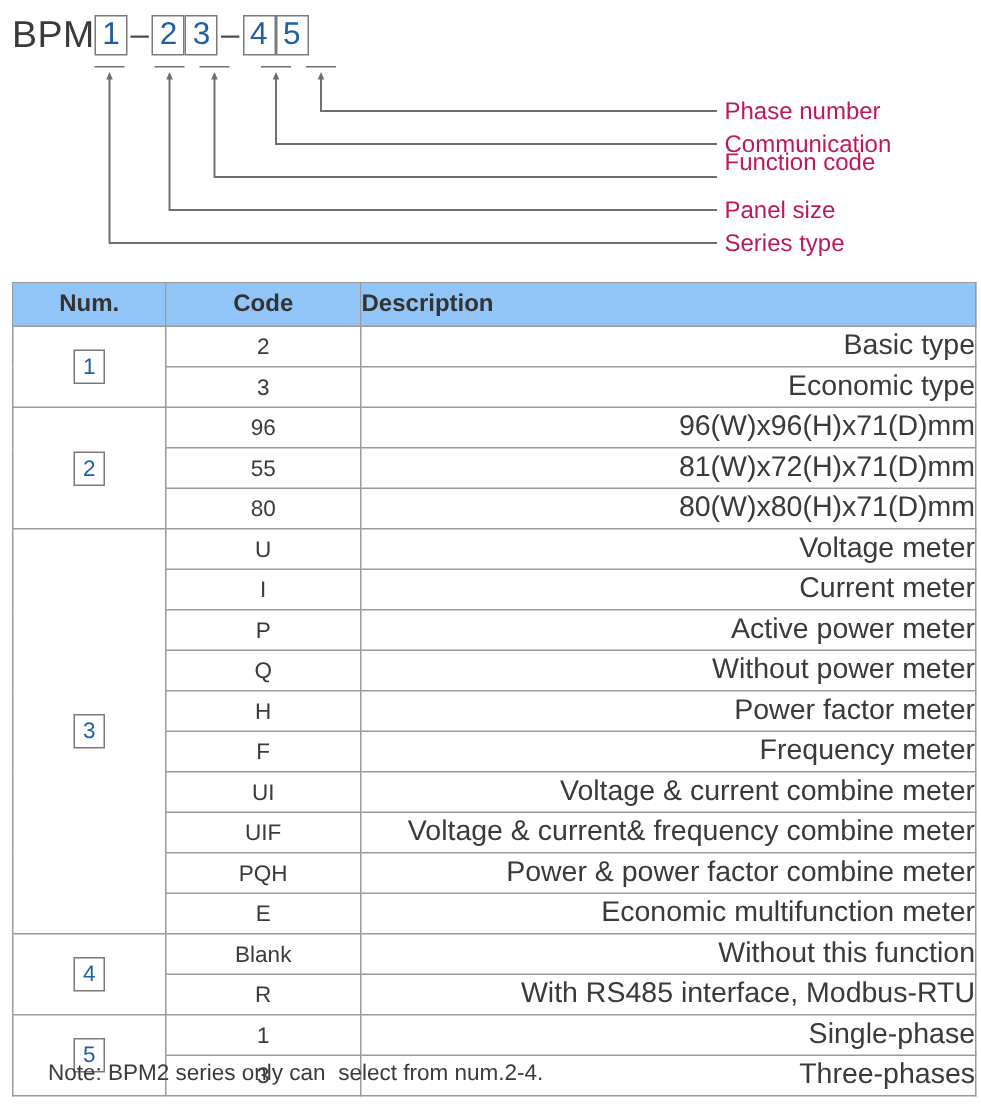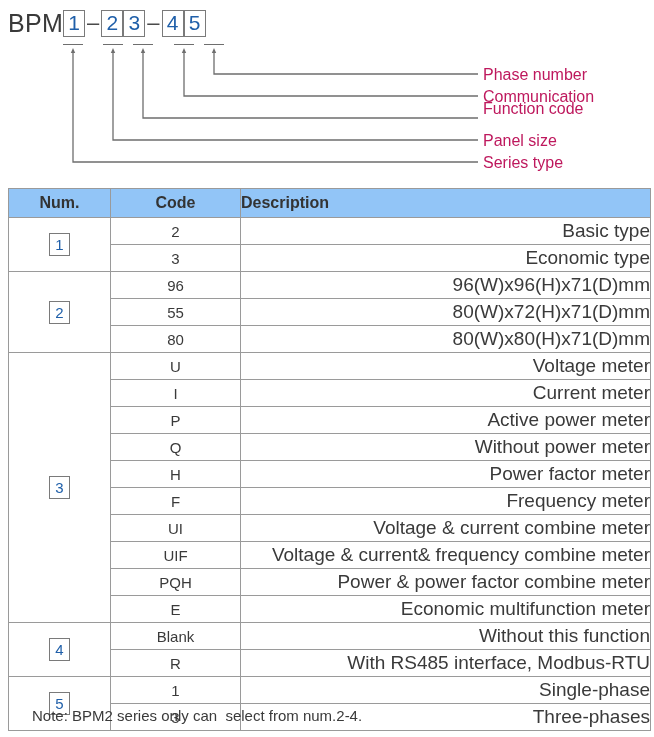--- a/index.html
+++ b/index.html
@@ -225,21 +225,21 @@
         <td class="cell-code">3</td>
         <td class="cell-desc">Economic type</td>
       </tr>
       <tr>
         <td class="cell-num" rowspan="3"><span class="num-chip">2</span></td>
         <td class="cell-code">96</td>
         <td class="cell-desc">96(W)x96(H)x71(D)mm</td>
       </tr>
       <tr>
         <td class="cell-code">55</td>
-        <td class="cell-desc">80(W)x72(H)x71(D)mm</td>
+        <td class="cell-desc">81(W)x72(H)x71(D)mm</td>
       </tr>
       <tr>
         <td class="cell-code">80</td>
         <td class="cell-desc">80(W)x80(H)x71(D)mm</td>
       </tr>
       <tr>
         <td class="cell-num" rowspan="10"><span class="num-chip">3</span></td>
         <td class="cell-code">U</td>
         <td class="cell-desc">Voltage meter</td>
       </tr>

